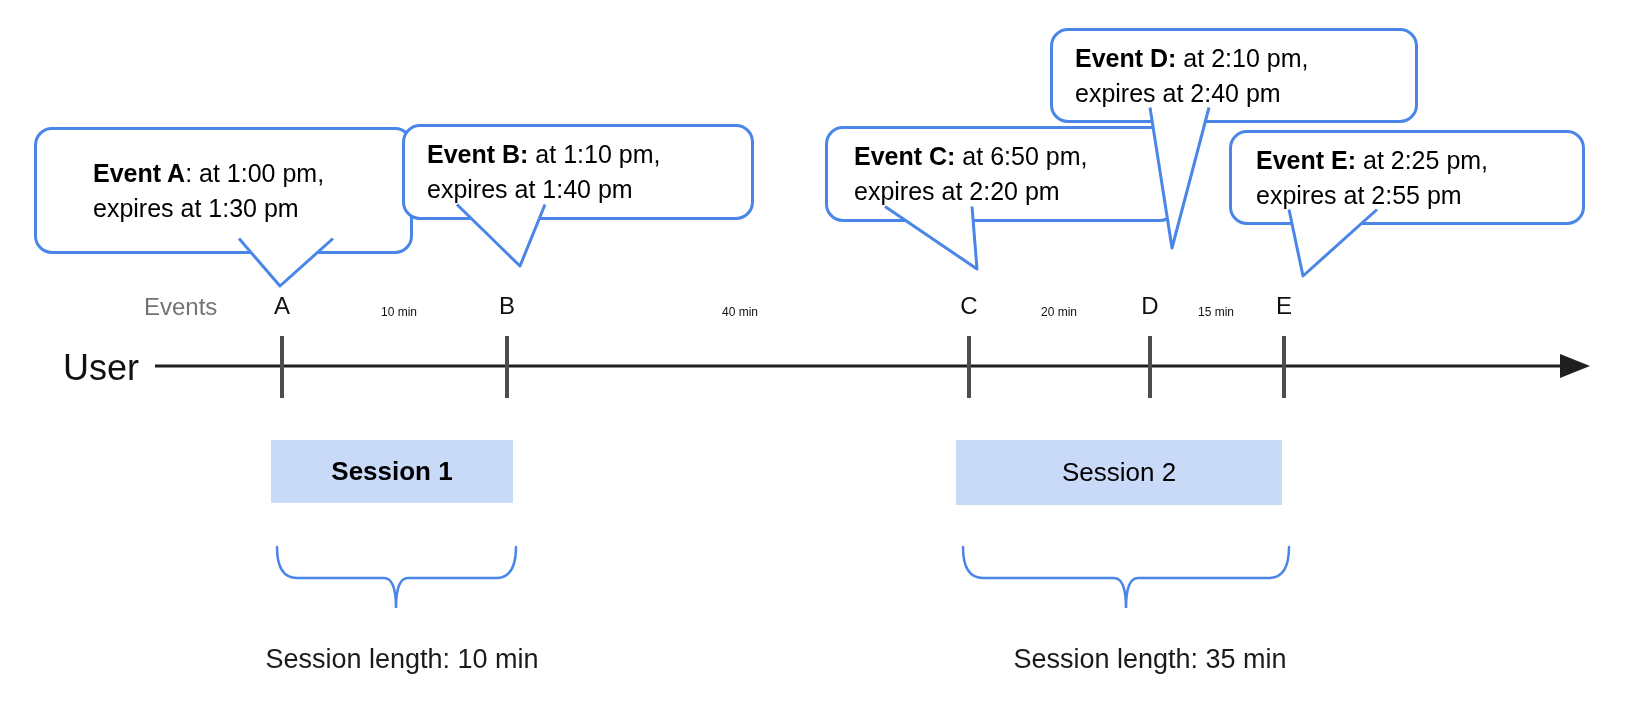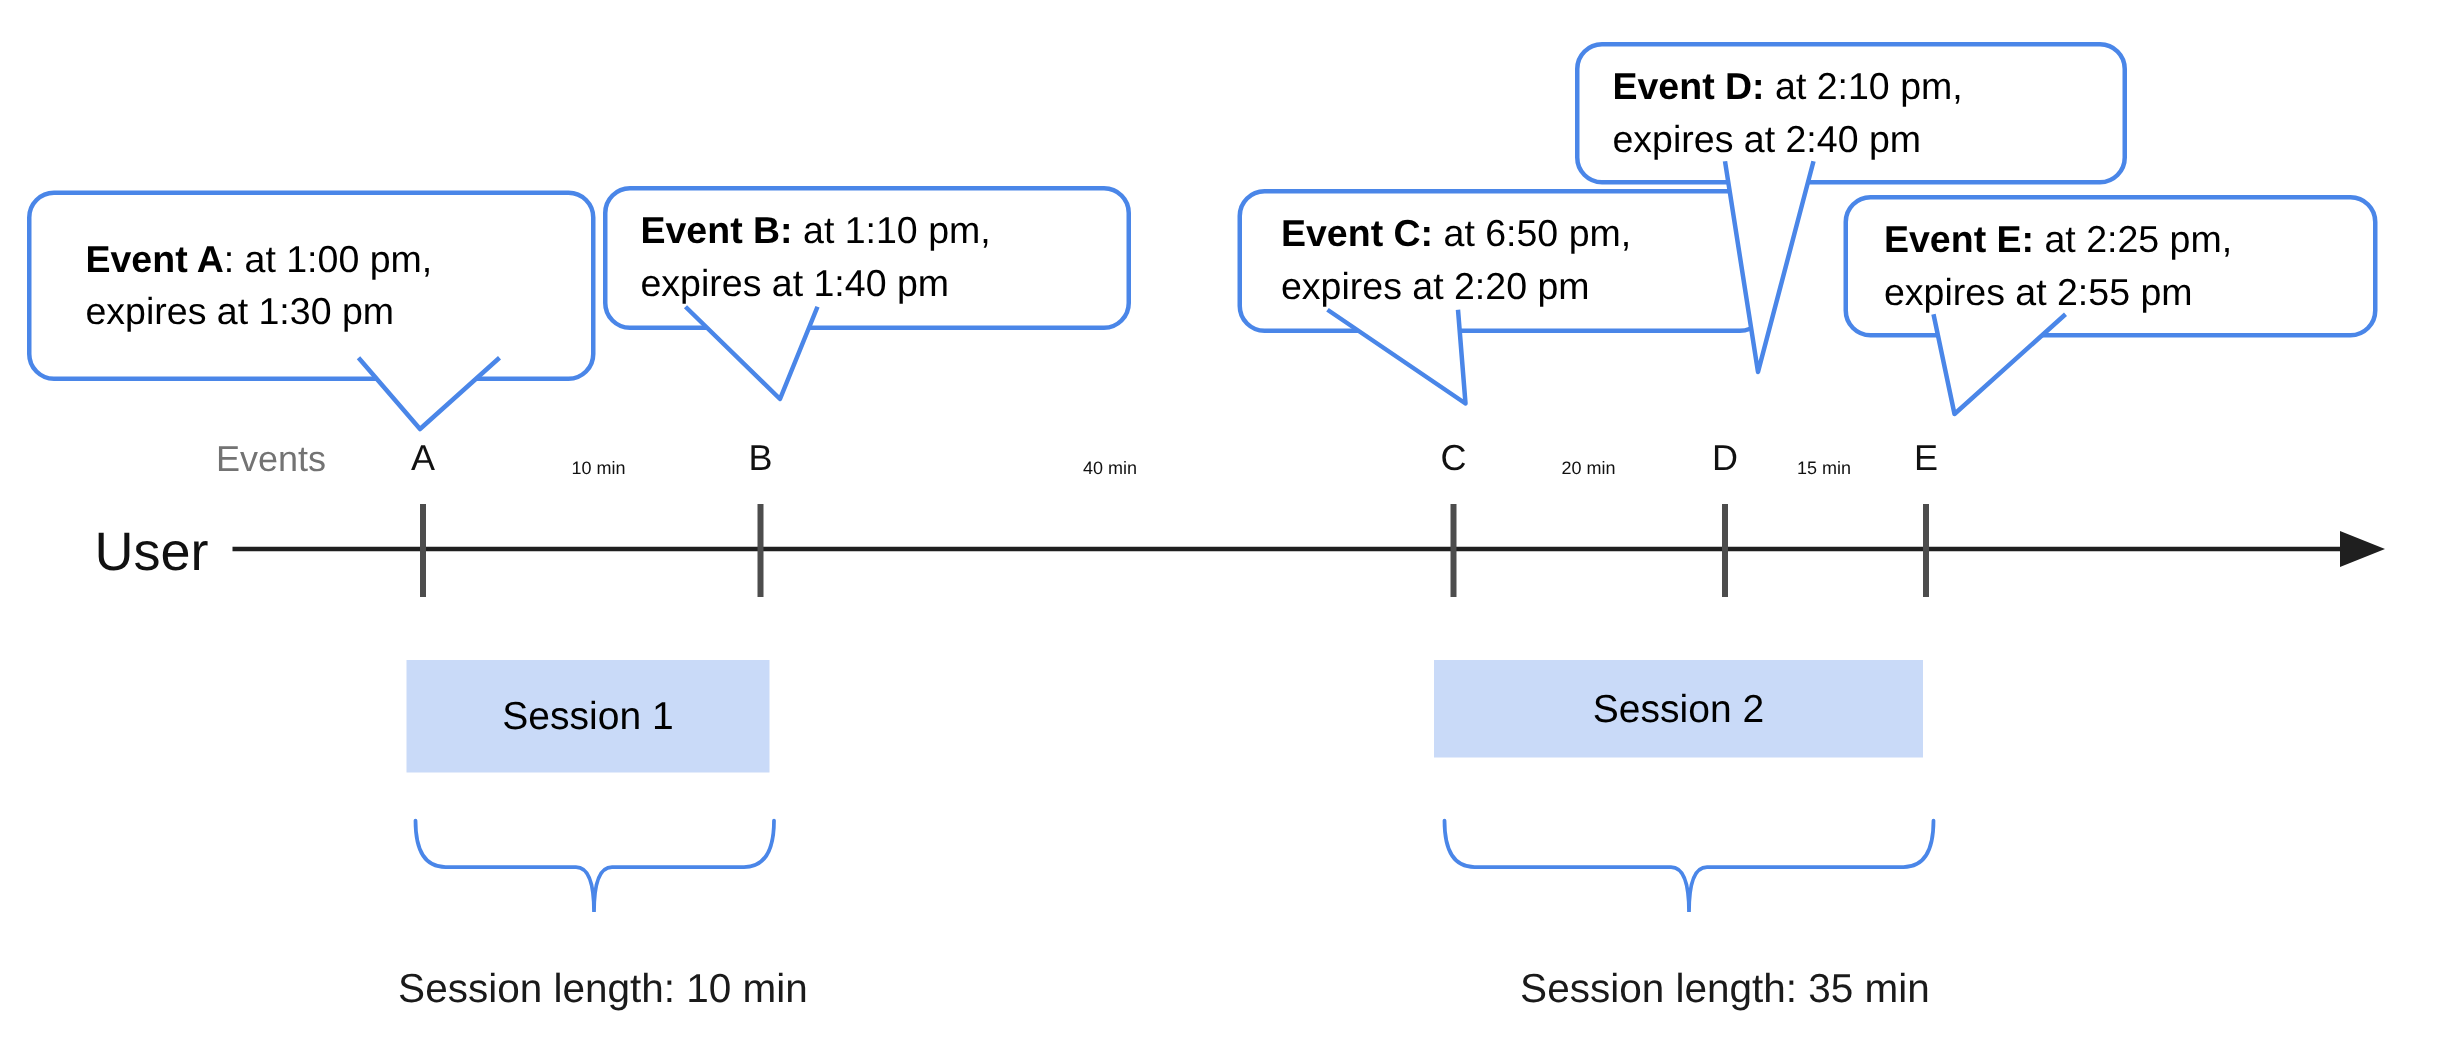--- a/index.html
+++ b/index.html
@@ -63,21 +63,21 @@
     font-size:27px;color:#1a1a1a;
     transform:translateX(-50%);
     white-space:nowrap;
   }
 </style>
 </head>
 <body>
 
 <div id="canvas">
 
-  <div class="callout" style="left:18px;top:115px;width:379px;height:127px;padding-left:36px;">
+  <div class="callout" style="left:34px;top:115px;width:379px;height:127px;padding-left:56px;">
     <div class="cline"><b>Event A</b><span>: at 1:00 pm,</span></div>
     <div class="cline">expires at 1:30 pm</div>
   </div>
 
   <div class="callout" style="left:402px;top:112px;width:352px;height:96px;padding-left:22px;">
     <div class="cline"><b>Event B:</b><span> at 1:10 pm,</span></div>
     <div class="cline">expires at 1:40 pm</div>
   </div>
 
   <div class="callout" style="left:825px;top:114px;width:353px;height:96px;padding-left:26px;">
@@ -123,21 +123,21 @@
   <div class="abs mark-label" style="left:507px;top:292px;">B</div>
   <div class="abs mark-label" style="left:969px;top:292px;">C</div>
   <div class="abs mark-label" style="left:1150px;top:292px;">D</div>
   <div class="abs mark-label" style="left:1284px;top:292px;">E</div>
 
   <div class="abs interval-label" style="left:399px;top:305px;">10 min</div>
   <div class="abs interval-label" style="left:740px;top:305px;">40 min</div>
   <div class="abs interval-label" style="left:1059px;top:305px;">20 min</div>
   <div class="abs interval-label" style="left:1216px;top:305px;">15 min</div>
 
-  <div class="session-box" style="left:271px;top:440px;width:242px;height:75px;">
+  <div class="session-box" style="left:271px;top:440px;width:242px;height:63px;font-weight:bold;">
     <span>Session 1</span>
   </div>
   <div class="session-box" style="left:956px;top:440px;width:326px;height:65px;">
     <span>Session 2</span>
   </div>
 
   <div class="session-length" style="left:402px;top:644px;">Session length: 10 min</div>
   <div class="session-length" style="left:1150px;top:644px;">Session length: 35 min</div>
 
 </div>

